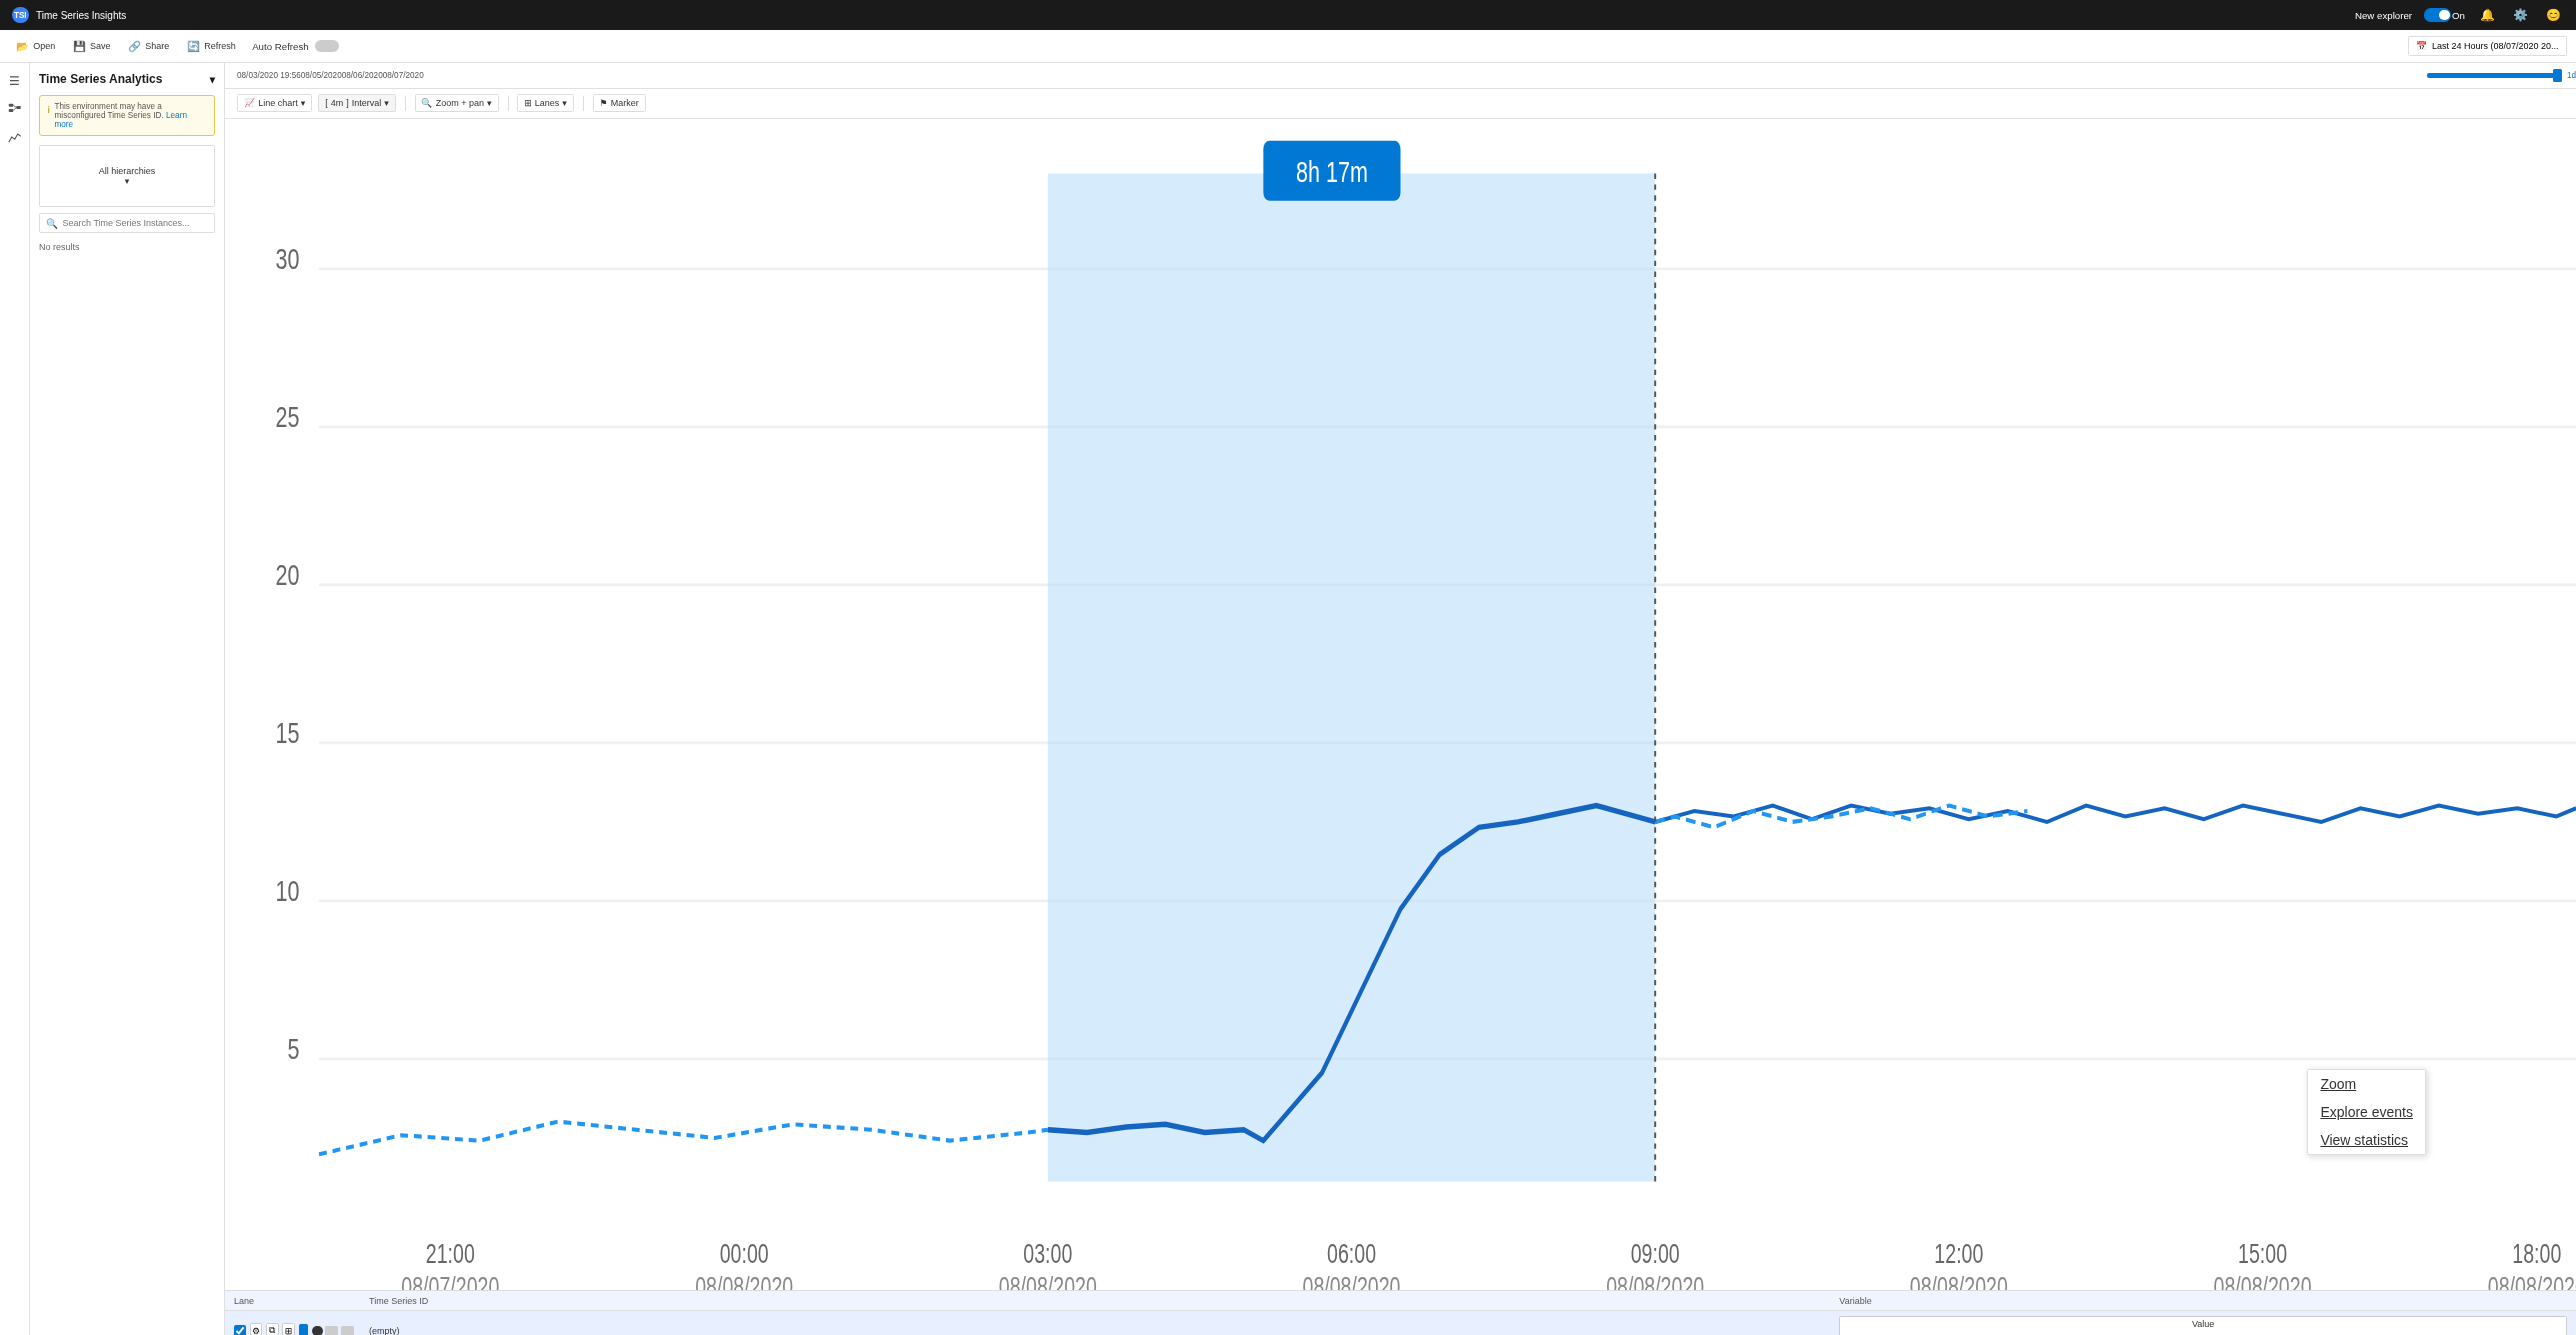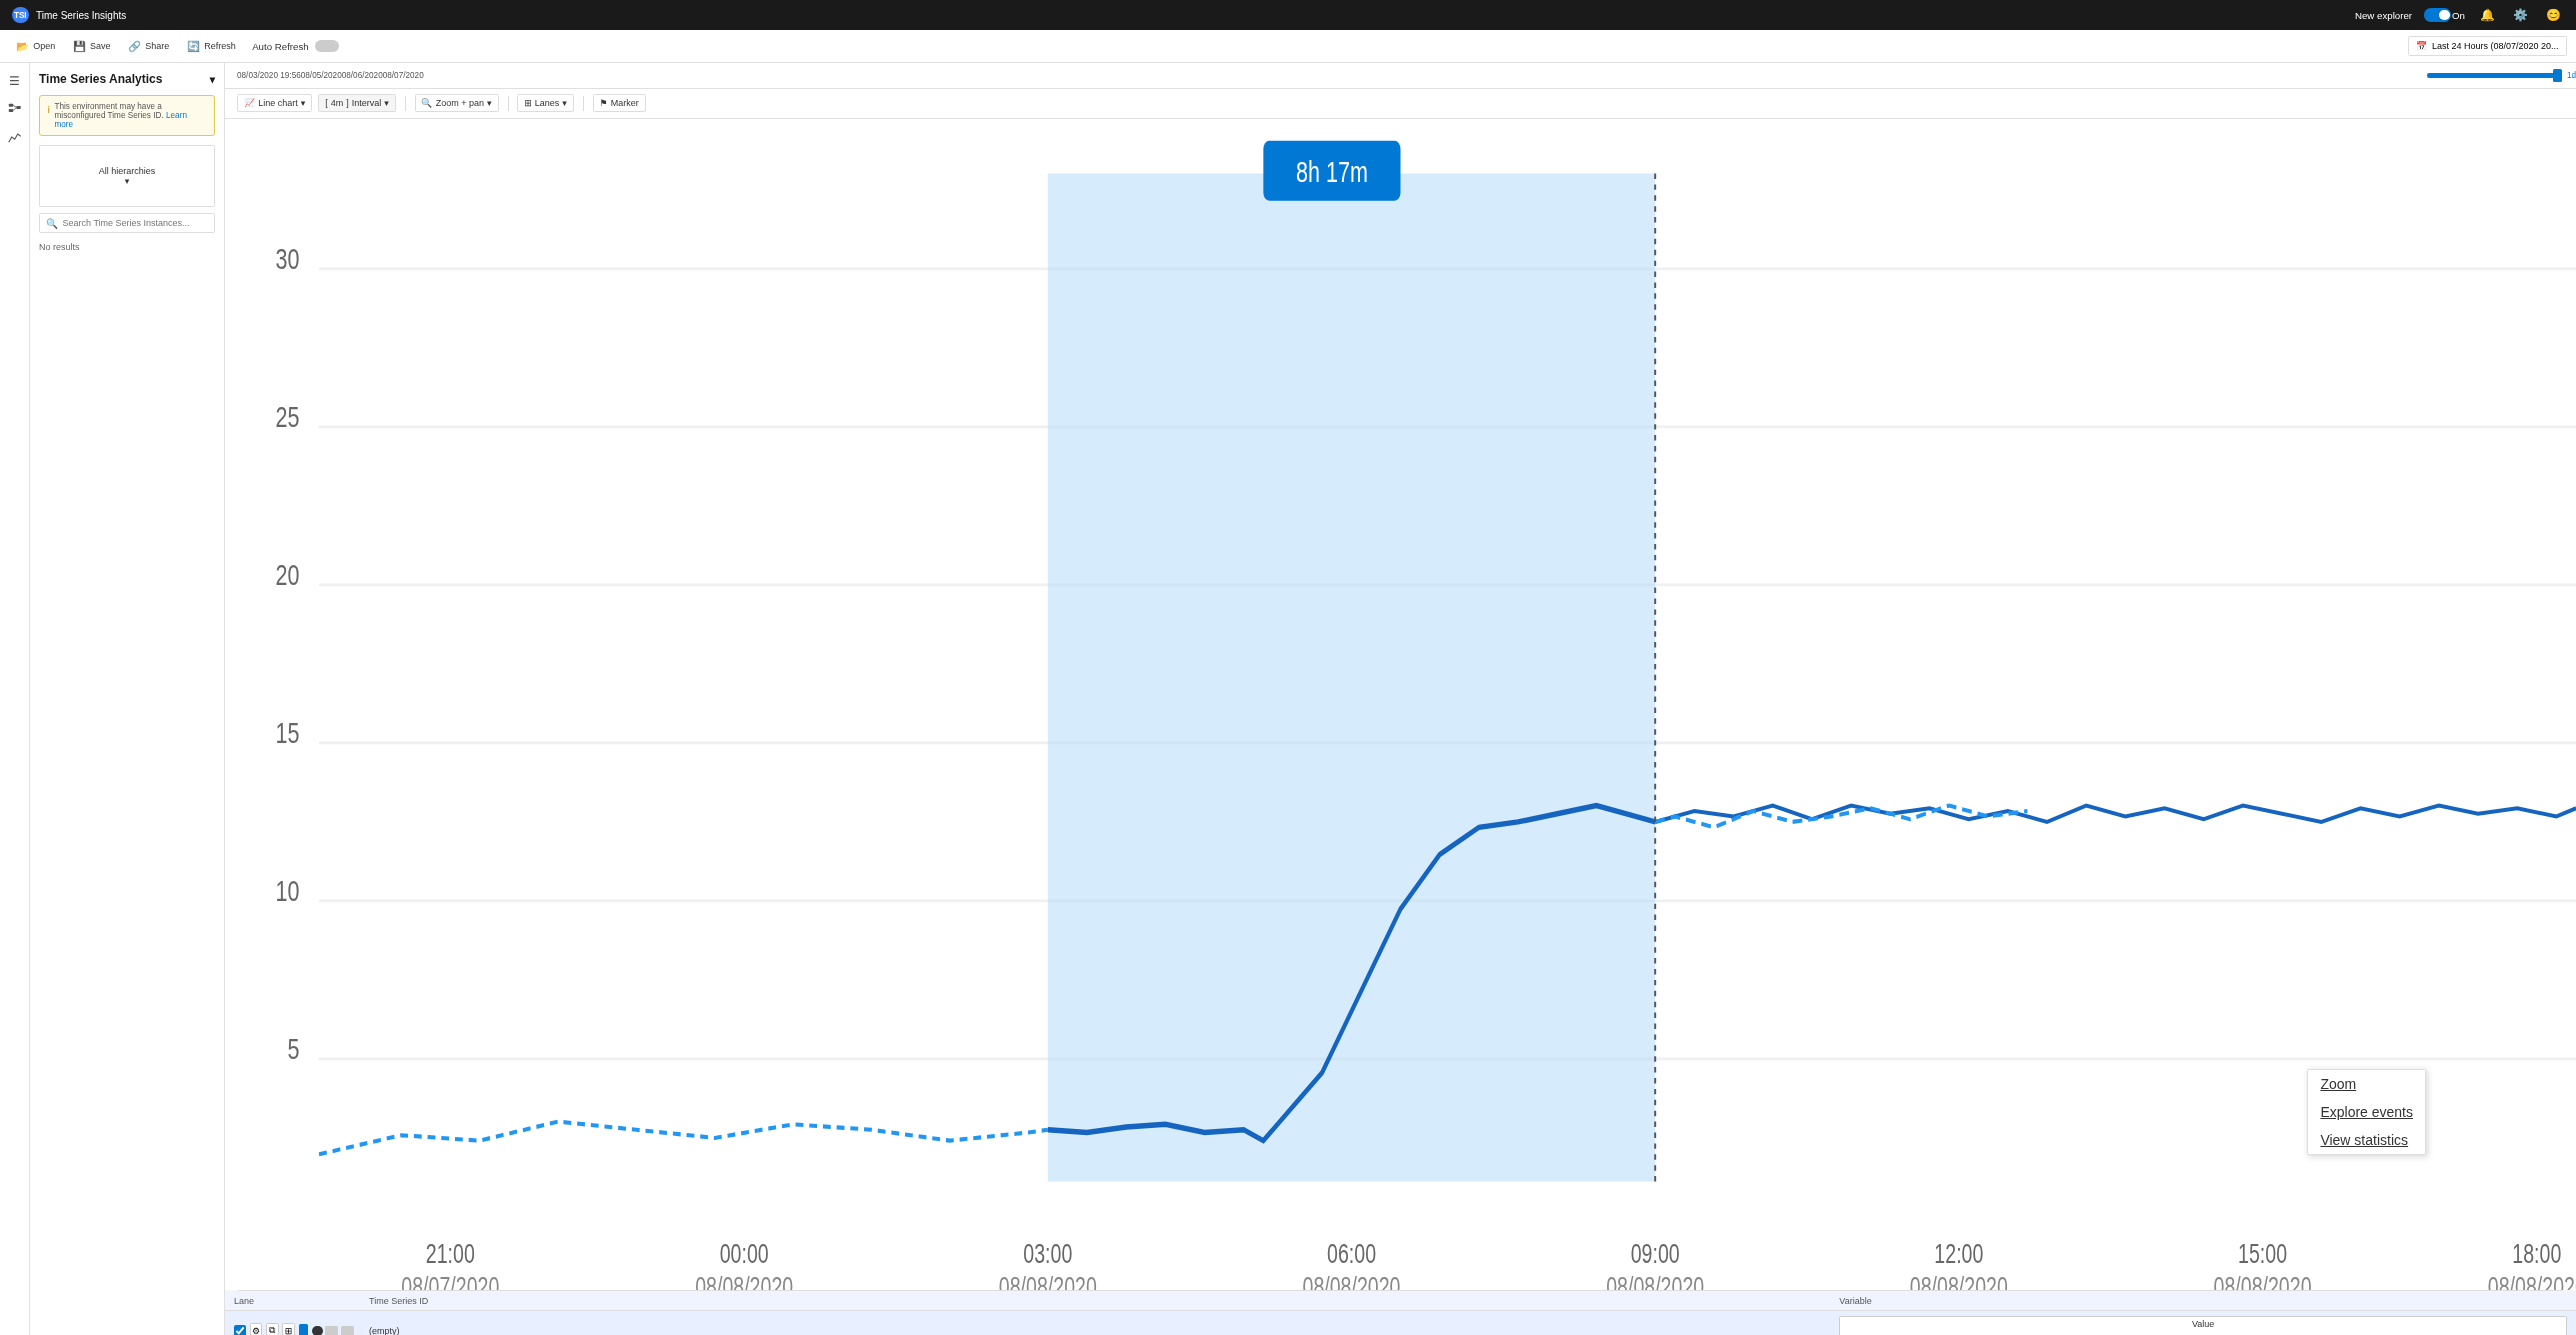--- a/index.html
+++ b/index.html
@@ -125,21 +125,21 @@
       box-shadow: 1.5px 1.5px 6px rgba(0,0,0,0.15); z-index: 100;
       min-width: 105px;
     }
     .context-menu-item {
       padding: 6px 12px; font-size: 14px; cursor: pointer; color: #333; text-decoration: underline;
     }
 
     
     .data-table {
       height: 45px; background: #f0f4ff; border-top: 0.7px solid #ddd;
-      display: flex; flex-direction: column; border-radius: 17px;
+      display: flex; flex-direction: column;
     }
     .data-table-header {
       display: flex; align-items: center; padding: 4.5px 9px;
       font-size: 9px; color: #555; border-bottom: 0.7px solid #ddd;
       background: #f0f4ff; gap: 15px;
     }
     .data-table-row {
       display: flex; align-items: center; padding: 4.5px 9px;
       background: #e8f0ff; gap: 15px; font-size: 9px;
     }

